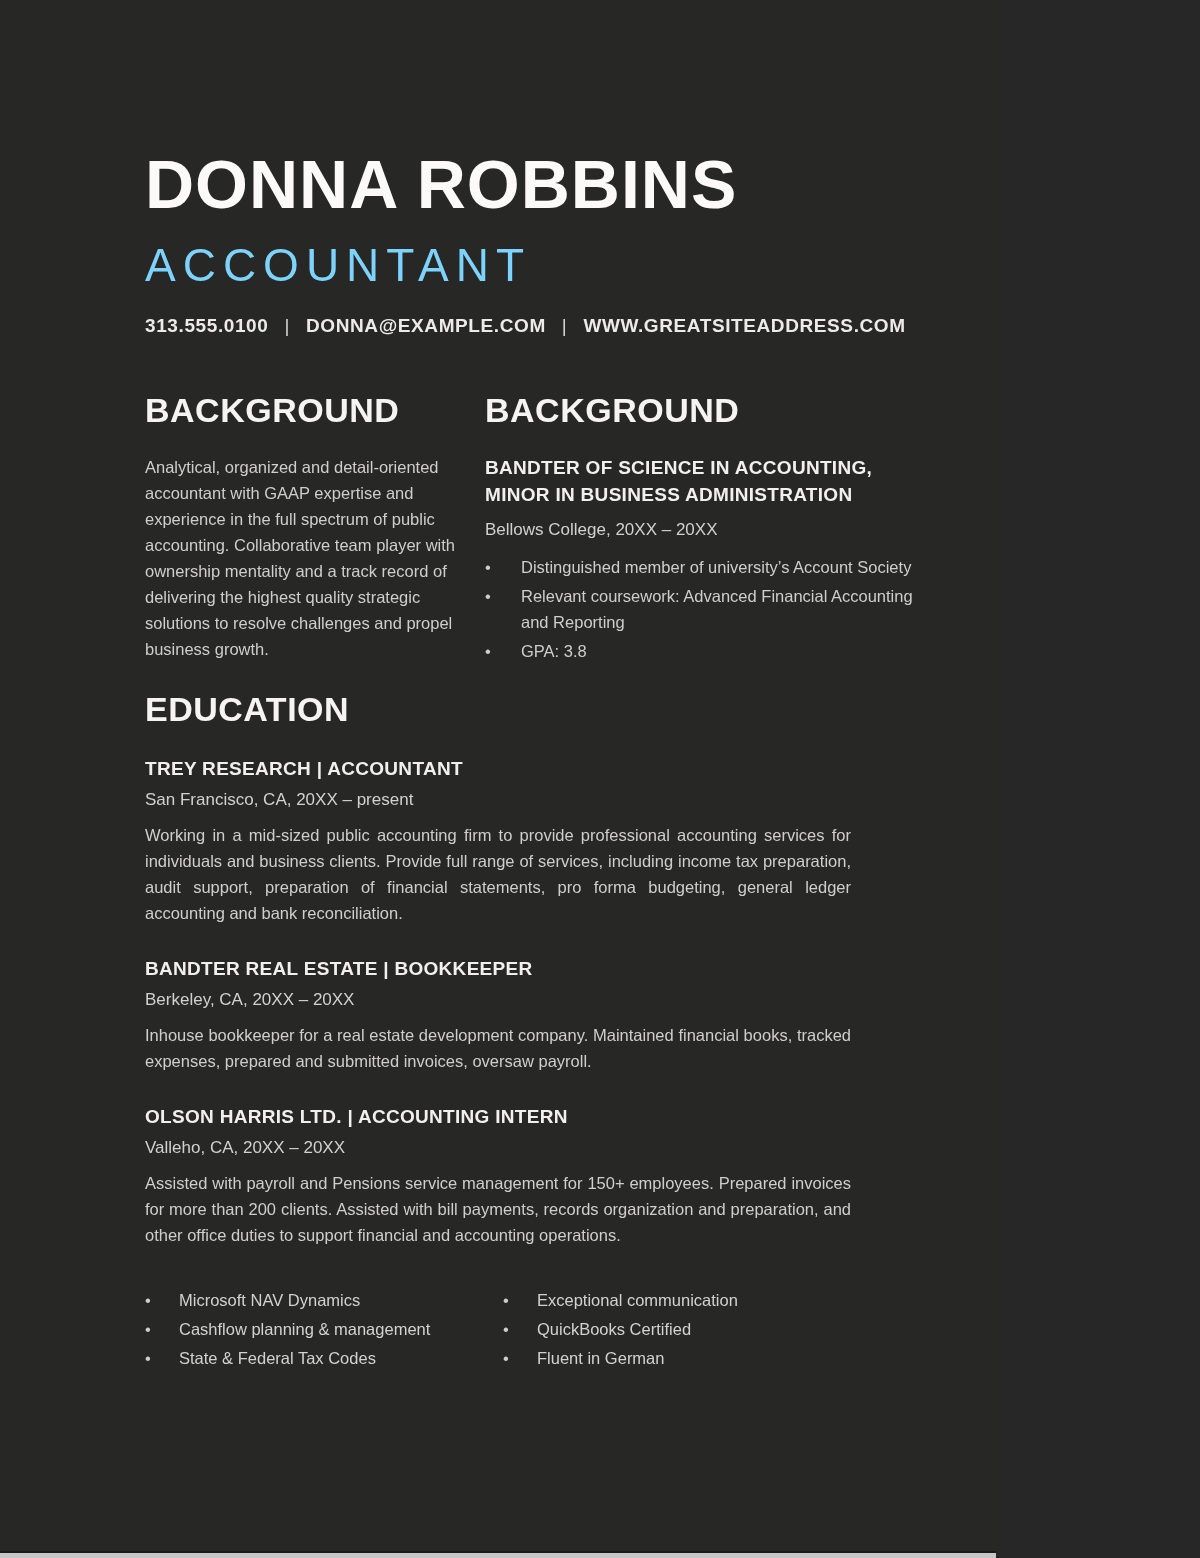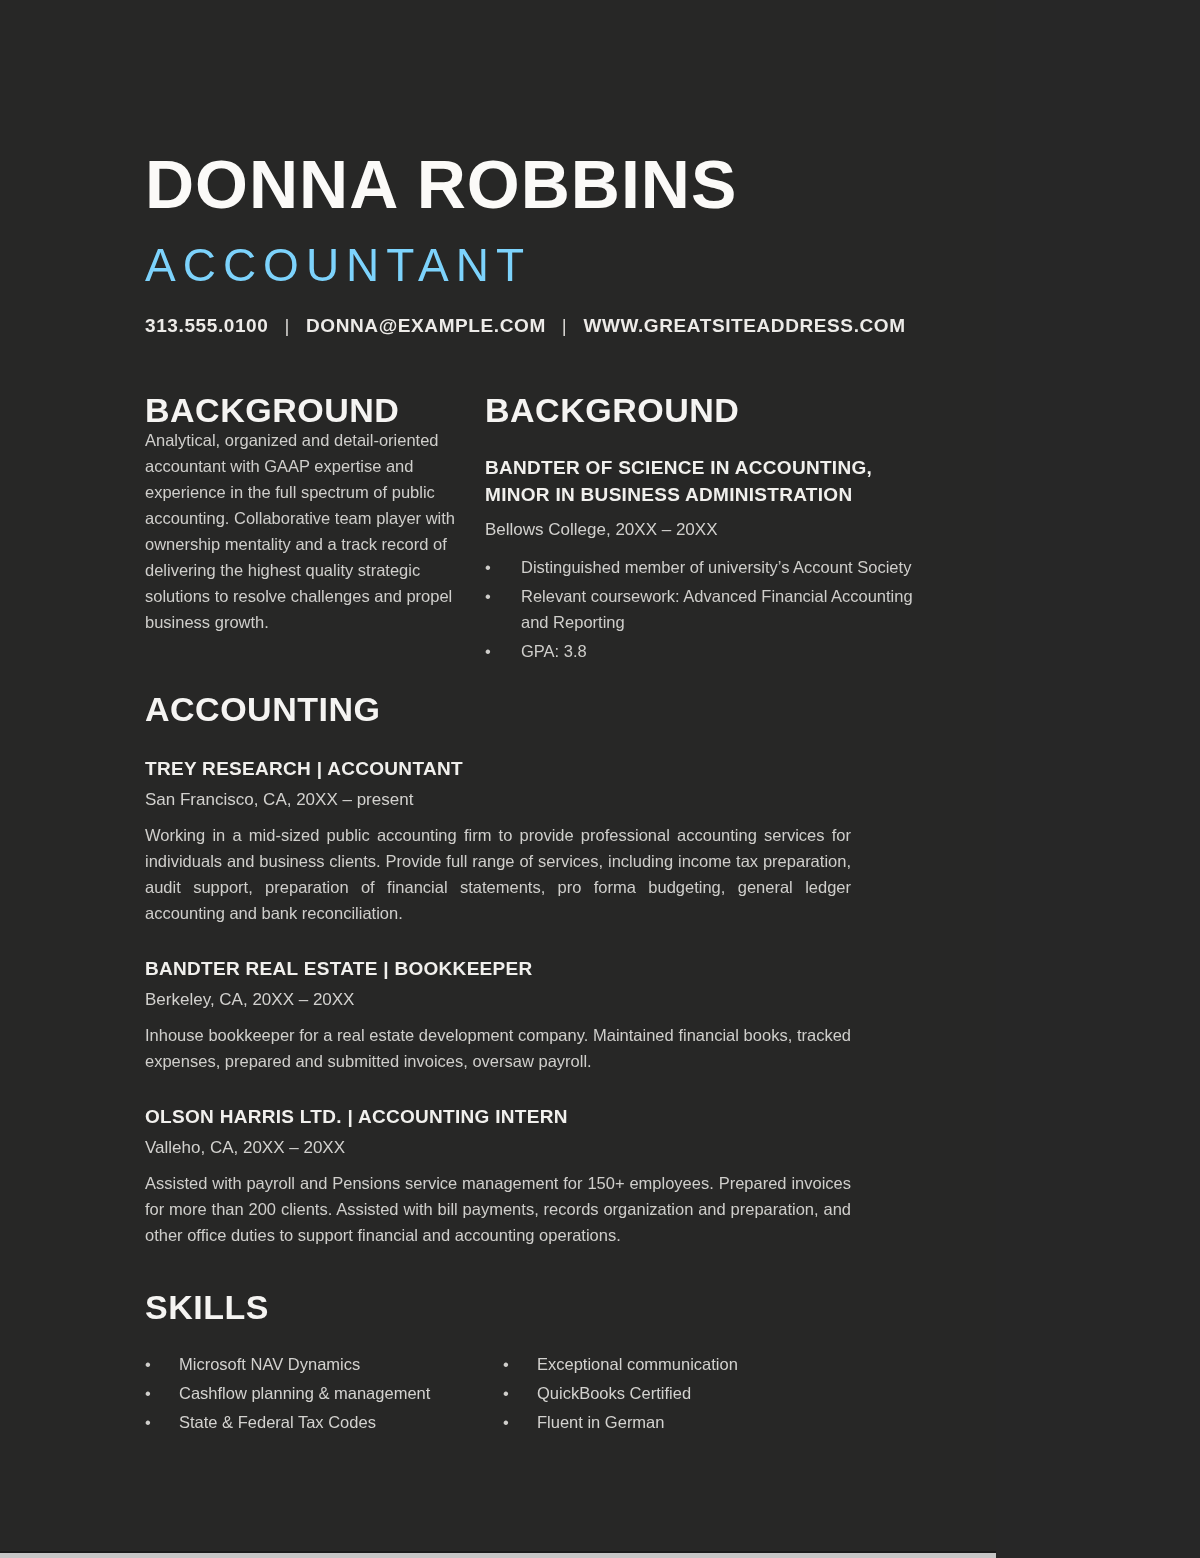--- a/index.html
+++ b/index.html
@@ -49,20 +49,21 @@
     letter-spacing: 0.5px;
   }
 
   
   .columns {
     display: grid;
     grid-template-columns: 340px 445px;
     margin-top: 56px;
   }
   .background-body {
+    margin-top: 27px;
     font-size: 16.5px;
     line-height: 26px;
     color: #cfcecb;
   }
   .degree-title {
     margin-top: 27px;
     font-size: 19px;
     font-weight: 700;
     line-height: 27px;
     color: #f1f0ed;
@@ -176,21 +177,21 @@
           </div>
           <div class="bullet-item">
             <span class="bullet-dot"></span>
             <span class="bullet-text">GPA: 3.8</span>
           </div>
         </div>
       </div>
     </div>
 
     <div class="experience-section">
-      <div class="section-heading">ACCOUNTING</div>
+      <div class="section-heading">EDUCATION</div>
 
       <div class="job-entry">
         <div class="job-title">TREY RESEARCH | ACCOUNTANT</div>
         <div class="job-location">San Francisco, CA, 20XX – present</div>
         <div class="job-description">Working in a mid-sized public accounting firm to provide professional accounting services for individuals and business clients. Provide full range of services, including income tax preparation, audit support, preparation of financial statements, pro forma budgeting, general ledger accounting and bank reconciliation.</div>
       </div>
 
       <div class="job-entry">
         <div class="job-title">BANDTER REAL ESTATE | BOOKKEEPER</div>
         <div class="job-location">Berkeley, CA, 20XX – 20XX</div>
@@ -198,21 +199,20 @@
       </div>
 
       <div class="job-entry">
         <div class="job-title">OLSON HARRIS LTD. | ACCOUNTING INTERN</div>
         <div class="job-location">Valleho, CA, 20XX – 20XX</div>
         <div class="job-description">Assisted with payroll and Pensions service management for 150+ employees. Prepared invoices for more than 200 clients. Assisted with bill payments, records organization and preparation, and other office duties to support financial and accounting operations.</div>
       </div>
     </div>
 
     <div class="skills-section">
-      <div class="section-heading">SKILLS</div>
       <div class="skills-grid">
         <div>
           <div class="skill-item">
             <span class="bullet-dot"></span>
             <span class="bullet-text">Microsoft NAV Dynamics</span>
           </div>
           <div class="skill-item">
             <span class="bullet-dot"></span>
             <span class="bullet-text">Cashflow planning  &amp; management</span>
           </div>

